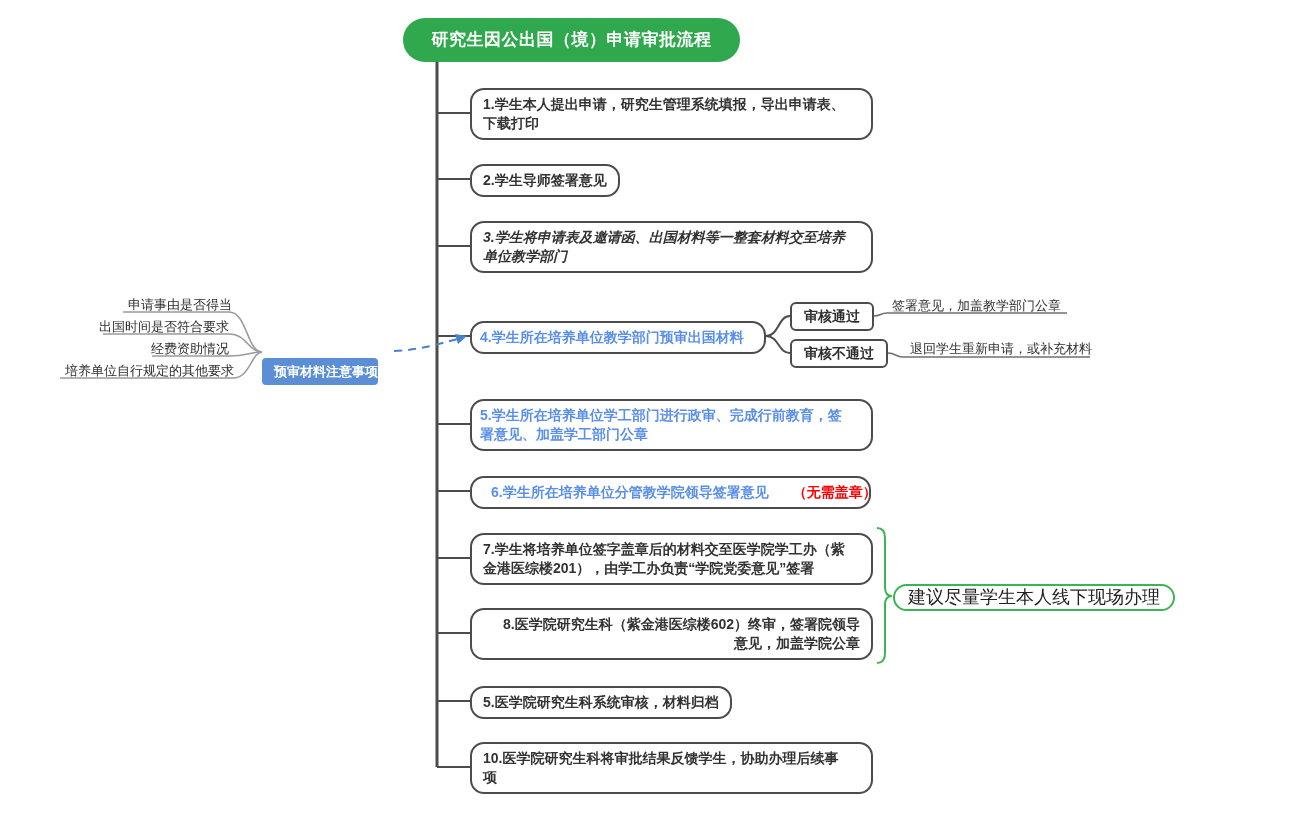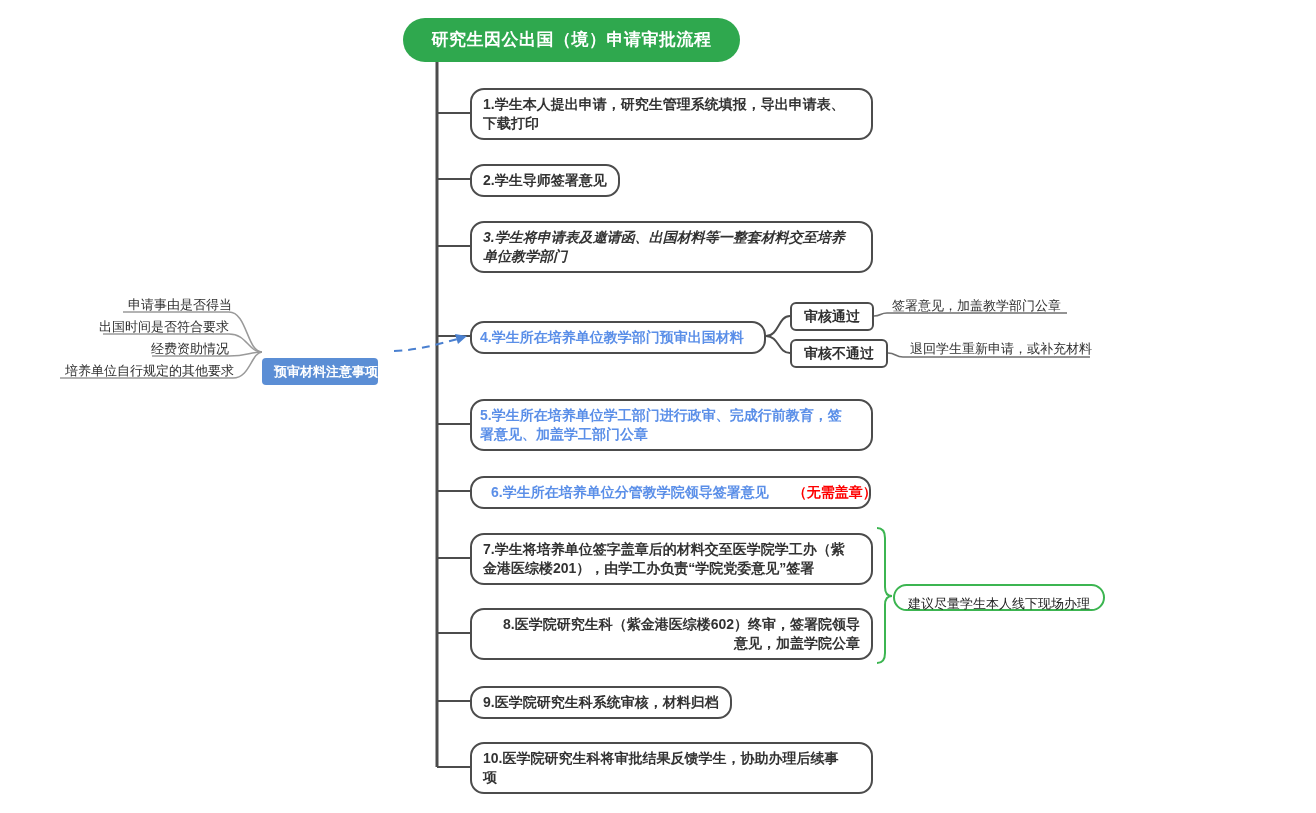--- a/index.html
+++ b/index.html
@@ -32,21 +32,21 @@
   .linetext{position:absolute;font-size:13px;color:#2f2f2f;white-space:nowrap;}
   .item{position:absolute;font-size:13px;color:#2f2f2f;white-space:nowrap;text-align:right;}
   .float-topic{
     position:absolute;left:262px;top:338px;width:116px;height:27px;box-sizing:border-box;
     background:#5b8ed5;border-radius:4px;color:#ffffff;font-weight:bold;font-size:13px;
     text-align:right;line-height:27px;margin-top:20px;
   }
   .note-pill{
     position:absolute;left:893px;top:584px;height:27px;box-sizing:border-box;
     background:#ffffff;border:2px solid #3cb551;border-radius:14px;
-    font-size:13px;color:#222222;line-height:23px;padding:6px 13px;white-space:nowrap;
+    font-size:18px;color:#222222;line-height:23px;padding:0 13px;white-space:nowrap;
   }
 </style>
 </head>
 <body>
 
 <div class="canvas">
 
   <svg class="links" viewBox="0 0 1316 813" xmlns="http://www.w3.org/2000/svg">
 
     <g stroke="#4c4c4c" stroke-width="3" fill="none">
@@ -101,21 +101,21 @@
   <div class="node w403" style="left:470px;top:221px;font-style:italic;">3.学生将申请表及邀请函、出国材料等一整套材料交至培养
 单位教学部门</div>
   <div class="node nowrap blue" style="left:470px;top:321px;width:296px;">4.学生所在培养单位教学部门预审出国材料</div>
   <div class="node w403 blue" style="left:470px;top:399px;">5.学生所在培养单位学工部门进行政审、完成行前教育，签
 署意见、加盖学工部门公章</div>
   <div class="node nowrap" style="left:470px;top:476px;width:401px;"><span class="blue">6.学生所在培养单位分管教学院领导签署意见</span><span class="red">（无需盖章）</span></div>
   <div class="node w403" style="left:470px;top:533px;">7.学生将培养单位签字盖章后的材料交至医学院学工办（紫
 金港医综楼201），由学工办负责“学院党委意见”签署</div>
   <div class="node w403" style="left:470px;top:608px;text-align:right;">8.医学院研究生科（紫金港医综楼602）终审，签署院领导
 意见，加盖学院公章</div>
-  <div class="node nowrap" style="left:470px;top:686px;">9.医学院研究生科系统审核，材料归档</div>
+  <div class="node nowrap" style="left:470px;top:686px;">5.医学院研究生科系统审核，材料归档</div>
   <div class="node w403" style="left:470px;top:742px;">10.医学院研究生科将审批结果反馈学生，协助办理后续事
 项</div>
 
   <div class="dbox" style="left:790px;top:302px;">审核通过</div>
   <div class="dbox" style="left:790px;top:339px;">审核不通过</div>
   <div class="linetext" style="left:892px;top:297px;">签署意见，加盖教学部门公章</div>
   <div class="linetext" style="left:910px;top:340px;">退回学生重新申请，或补充材料</div>
 
   <div class="float-topic">预审材料注意事项</div>
   <div class="item" style="right:1084px;top:296px;">申请事由是否得当</div>

